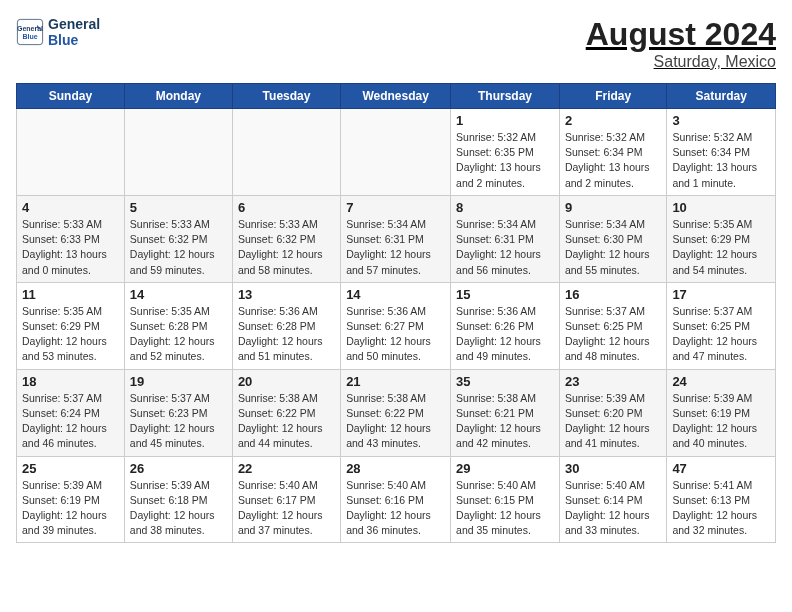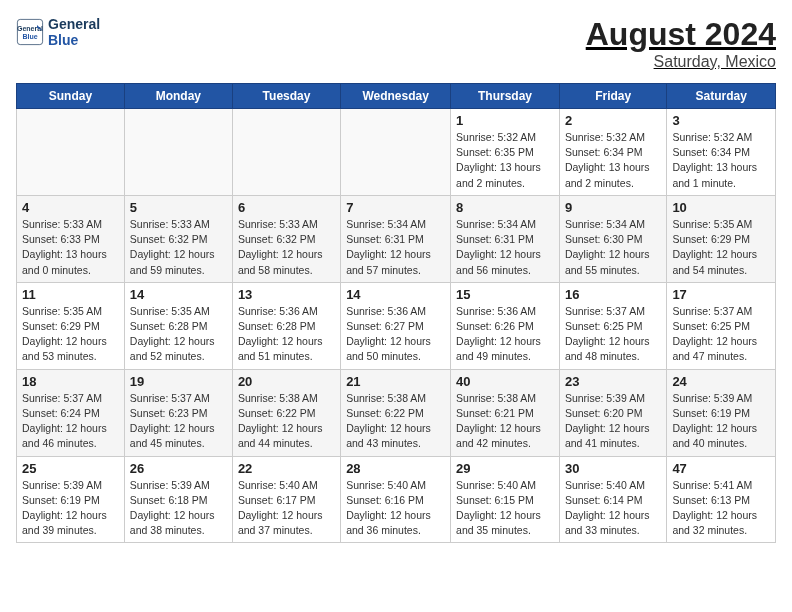--- a/index.html
+++ b/index.html
@@ -271,21 +271,21 @@
 and 44 minutes.</div>
         </td>
         <td>
           <div class="day-num">21</div>
           <div class="day-info" style="white-space: pre-line;">Sunrise: 5:38 AM
 Sunset: 6:22 PM
 Daylight: 12 hours
 and 43 minutes.</div>
         </td>
         <td>
-          <div class="day-num">40</div>
+          <div class="day-num">35</div>
           <div class="day-info" style="white-space: pre-line;">Sunrise: 5:38 AM
 Sunset: 6:21 PM
 Daylight: 12 hours
 and 42 minutes.</div>
         </td>
         <td>
           <div class="day-num">23</div>
           <div class="day-info" style="white-space: pre-line;">Sunrise: 5:39 AM
 Sunset: 6:20 PM
 Daylight: 12 hours

